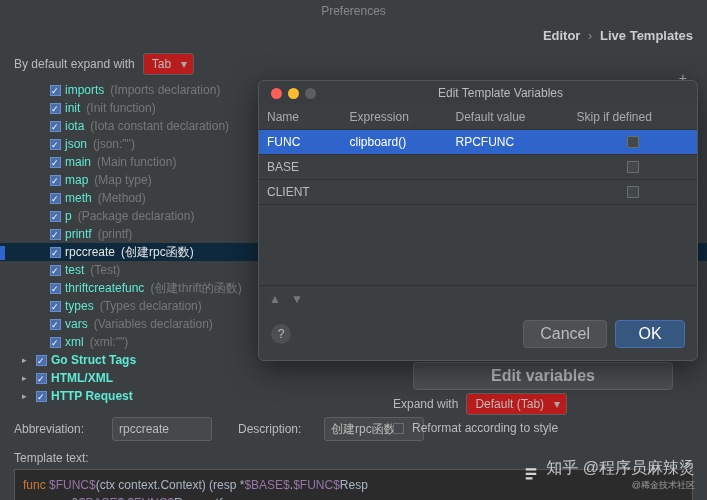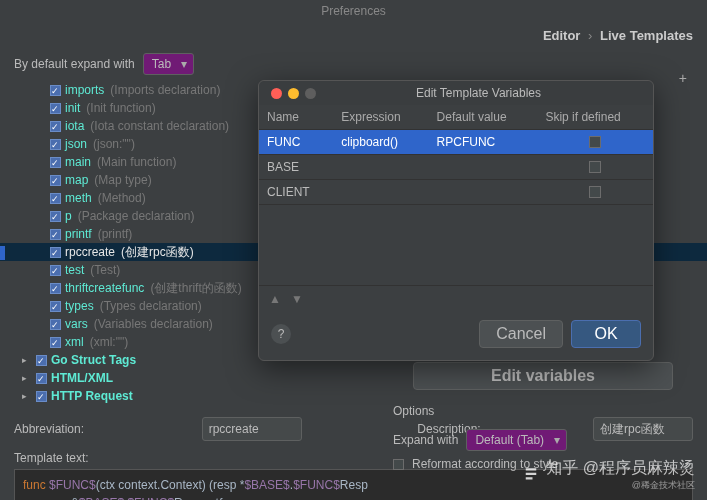--- a/index.html
+++ b/index.html
@@ -1,48 +1,48 @@
 <!DOCTYPE html>
 <html><head>
 <meta charset="utf-8">
 <style>
 * { margin: 0; padding: 0; box-sizing: border-box; font-family: -apple-system, "Segoe UI", sans-serif; }
 body { background: #3c3f41; color: #bbb; font-size: 12px; width: 707px; height: 500px; overflow: hidden; position: relative; }
 .prefs-title { text-align: center; padding: 4px 16px; color: #888; font-size: 12px; }
 .breadcrumb { padding: 6px 14px; color: #ccc; font-size: 13px; font-weight: bold; text-align: right; }
 .breadcrumb .sep { color: #888; margin: 0 4px; font-weight: normal; }
 .row { display: flex; align-items: center; gap: 8px; padding: 4px 14px; }
-.select { background: #701a75; border: 1px solid #5e6060; color: #bbb; padding: 3px 22px 3px 8px; border-radius: 3px; position: relative; cursor: pointer; }
+.select { background: #b91c1c; border: 1px solid #5e6060; color: #bbb; padding: 3px 22px 3px 8px; border-radius: 3px; position: relative; cursor: pointer; }
 .select::after { content: "▾"; position: absolute; right: 6px; color: #aaa; }
 .tree { padding: 2px 0 6px 0; }
 .tree-item { display: flex; align-items: center; gap: 4px; padding: 1.5px 0 1.5px 50px; color: #bbb; line-height: 15px; }
 .tree-item.selected { background: #0d293e; padding-right: 6px; color: #fff; }
 .tree-item.expandable { padding-left: 22px; }
 .chev { width: 10px; color: #aaa; font-size: 9px; }
 .cb { width: 11px; height: 11px; background: #4b6eaf; border: 1px solid #6a8cc7; position: relative; flex-shrink: 0; cursor: pointer; }
 .cb::after { content: "✓"; color: #fff; font-size: 9px; position: absolute; top: -2px; left: 0; }
 .cb.unchecked { background: #43494a; border-color: #6c6c6c; }
 .cb.unchecked::after { content: ""; }
 .key { color: #5eead4; }
 .desc { color: #777; margin-left: 2px; }
 .tree-item.selected .key, .tree-item.selected .desc { color: #e6e6e6; }
-.field-row { display: flex; align-items: center; gap: 16px; padding: 6px 14px; justify-content: space-between; }
+.field-row { display: flex; align-items: center; gap: 16px; padding: 6px 14px; }
 .field-label { min-width: 82px; color: #bbb; }
 .text-input { background: #45494a; border: 1px solid #5e6060; color: #bbb; padding: 4px 6px; border-radius: 3px; font-size: 12px; }
 .code-panel { margin: 4px 14px; background: #2b2b2b; border: 1px solid #555; padding: 6px 8px; font-family: "Menlo", monospace; font-size: 12px; color: #a9b7c6; line-height: 18px; white-space: pre; overflow: hidden; height: 74px; }
 .kw { color: #cc7832; }
 .var { color: #9876aa; }
 .btn { background: #4c5052; border: 1px solid #5e6060; color: #bbb; padding: 4px 16px; border-radius: 4px; font-size: 16px; cursor: pointer; min-width: 70px; text-align: center; }
 .btn.primary { background: #365880; border-color: #4b6eaf; color: #fff; }
 .right-side { position: absolute; right: 14px; top: 362px; width: 300px; }
 .btn-editvars { width: 260px; margin-left: 20px; font-weight: bold; }
 .options-label { margin: 14px 0 8px 0; color: #bbb; }
 .option-row { display: flex; align-items: center; gap: 8px; padding: 3px 0; }
 .plus { position: absolute; right: 20px; top: 70px; color: #aaa; font-size: 14px; cursor: pointer; }
-.dialog { position: absolute; top: 80px; left: 258px; width: 396px; background: #3c3f41; border: 1px solid #555; box-shadow: 0 8px 30px rgba(0,0,0,.5); border-radius: 6px; }
+.dialog { position: absolute; top: 80px; left: 258px; width: 440px; background: #3c3f41; border: 1px solid #555; box-shadow: 0 8px 30px rgba(0,0,0,.5); border-radius: 6px; }
 .dlg-title { display: flex; align-items: center; padding: 5px 12px; background: #3a3d3f; border-radius: 6px 6px 0 0; }
 .winbtns { display: flex; gap: 6px; }
 .winbtn { width: 11px; height: 11px; border-radius: 50%; }
 .winbtn.r { background: #ff5f57; } .winbtn.y { background: #febc2e; } .winbtn.g { background: #5e5e5e; }
 .dlg-title-text { flex: 1; text-align: center; color: #bbb; font-size: 12px; }
 .dlg-table { width: 100%; border-collapse: collapse; font-size: 12px; }
 .dlg-table th { text-align: left; padding: 5px 8px; color: #aaa; font-weight: normal; border-bottom: 1px solid #323232; background: #3c3f41; }
 .dlg-table td { padding: 5px 8px; border-bottom: 1px solid #323232; color: #bbb; }
 .dlg-table tr.sel td { background: #2f65ca; color: #fff; }
 .chk { width: 12px; height: 12px; border: 1px solid #6c6c6c; background: #43494a; margin: 0 auto; display: block; }
@@ -178,21 +178,20 @@
 </div>
 
 <div style="padding:4px 14px 0">Template text:</div>
 <div class="code-panel"><span class="kw">func </span><span class="var">$FUNC$</span><span>(ctx context.Context) (resp *</span><span class="var">$BASE$</span><span>.</span><span class="var">$FUNC$</span><span>Resp</span>
 <span>    req := &amp;</span><span class="var">$BASE$</span><span>.</span><span class="var">$FUNC$</span><span>Request{</span>
 
 </div>
 
 <div class="right-side">
   <div class="btn btn-editvars">Edit variables</div>
-  <div class="options-label">Options</div>
   <div class="option-row">
     <span>Expand with</span>
     <div class="select"><span>Default (Tab)</span></div>
   </div>
   <div class="option-row">
     <span class="cb unchecked"></span>
     <span>Reformat according to style</span>
   </div>
 </div>
 

